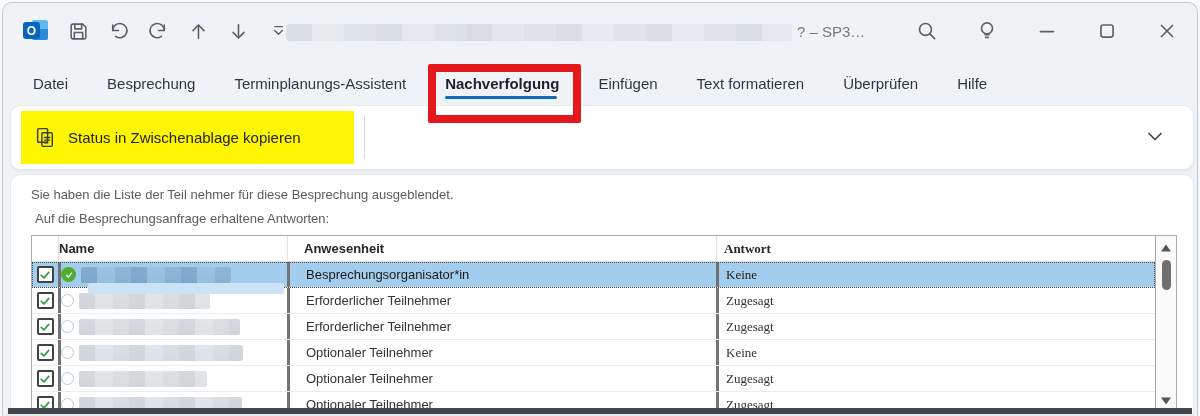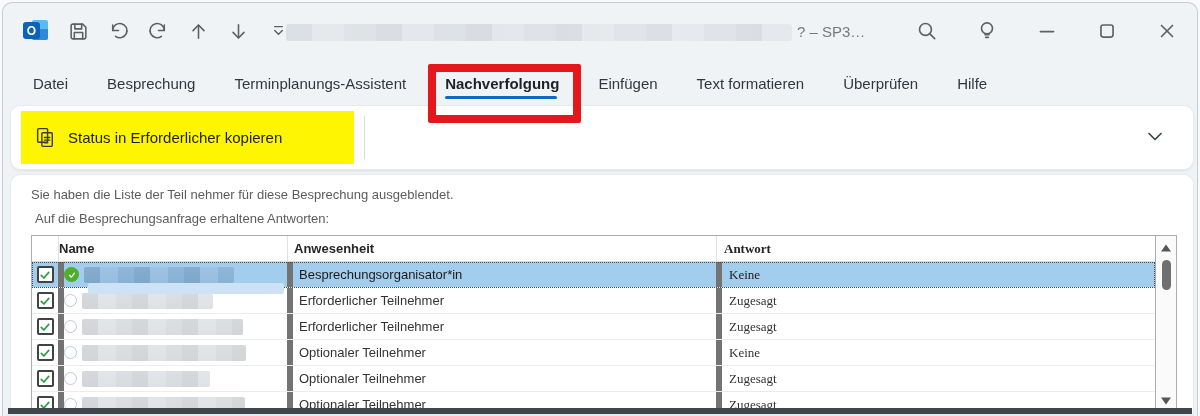--- a/index.html
+++ b/index.html
@@ -76,25 +76,25 @@
   .table {
     position:absolute; left:20px; top:60px; width:1146px; height:300px;
     border:1px solid #acacac; background:#fff; font-size:13px; color:#333;
   }
   .tbody { position:absolute; left:0; top:0; right:21px; bottom:0; }
   .trow {
     display:grid; grid-template-columns:26px 229px 429px 1fr;
     height:26px; align-items:center; border-bottom:1px solid #ececec;
     position:relative; background:#fff;
   }
-  .trow > div + div { border-left:6px solid #737373; height:100%; display:flex; align-items:center; }
+  .trow > div + div { border-left:3px solid #737373; height:100%; display:flex; align-items:center; }
   .trow.header { font-weight:bold; color:#262626; border-bottom:1px solid #dcdcdc; }
   .trow.header > div + div { border-left:1px solid #e2e2e2; }
   .trow.selected { background:#a3cdec; outline:1px dotted #4c4c4c; outline-offset:-1px; z-index:2; color:#1b1b1b; }
-  .cell-att  { padding-left:6px; }
+  .cell-att  { padding-left:16px; }
   .cell-resp { padding-left:7px;font-family:Liberation Serif, serif; }
   .cell-cb { display:flex; align-items:center; justify-content:center; height:100%; }
   .checkbox {
     width:17px; height:17px; background:#fff; border:2px solid #424242; border-radius:2px;
     display:flex; align-items:center; justify-content:center;
   }
   .checkbox svg { stroke:#2f9e44; fill:none; stroke-width:2.3; stroke-linecap:round; stroke-linejoin:round; }
   .cell-name { gap:5px; }
   .ring { width:13px; height:13px; border:1.5px solid #b9cbd8; border-radius:50%; flex:none; }
   .badge {
@@ -228,21 +228,21 @@
     <div class="tab">Hilfe</div>
   </div>
 
   <div class="ribbon">
     <div class="copy-btn">
       <svg width="23" height="23" viewBox="0 0 22 22">
         <rect x="3.5" y="2.5" width="9.5" height="13" rx="1"></rect>
         <rect x="7.5" y="6.5" width="10" height="13" rx="1"></rect>
         <path d="M10 11 h5 M10 13.5 h5 M10 16 h3.2"></path>
       </svg>
-      <span>Status in Erforderlicher kopieren</span>
+      <span>Status in Zwischenablage kopieren</span>
     </div>
     <div class="ribbon-divider"></div>
     <div class="ribbon-chevron">
       <svg width="20" height="18" viewBox="0 0 20 18">
           <path d="M4 5.5 L10 11.5 L16 5.5"></path>
         </svg>
     </div>
   </div>
 
   <div class="content">

